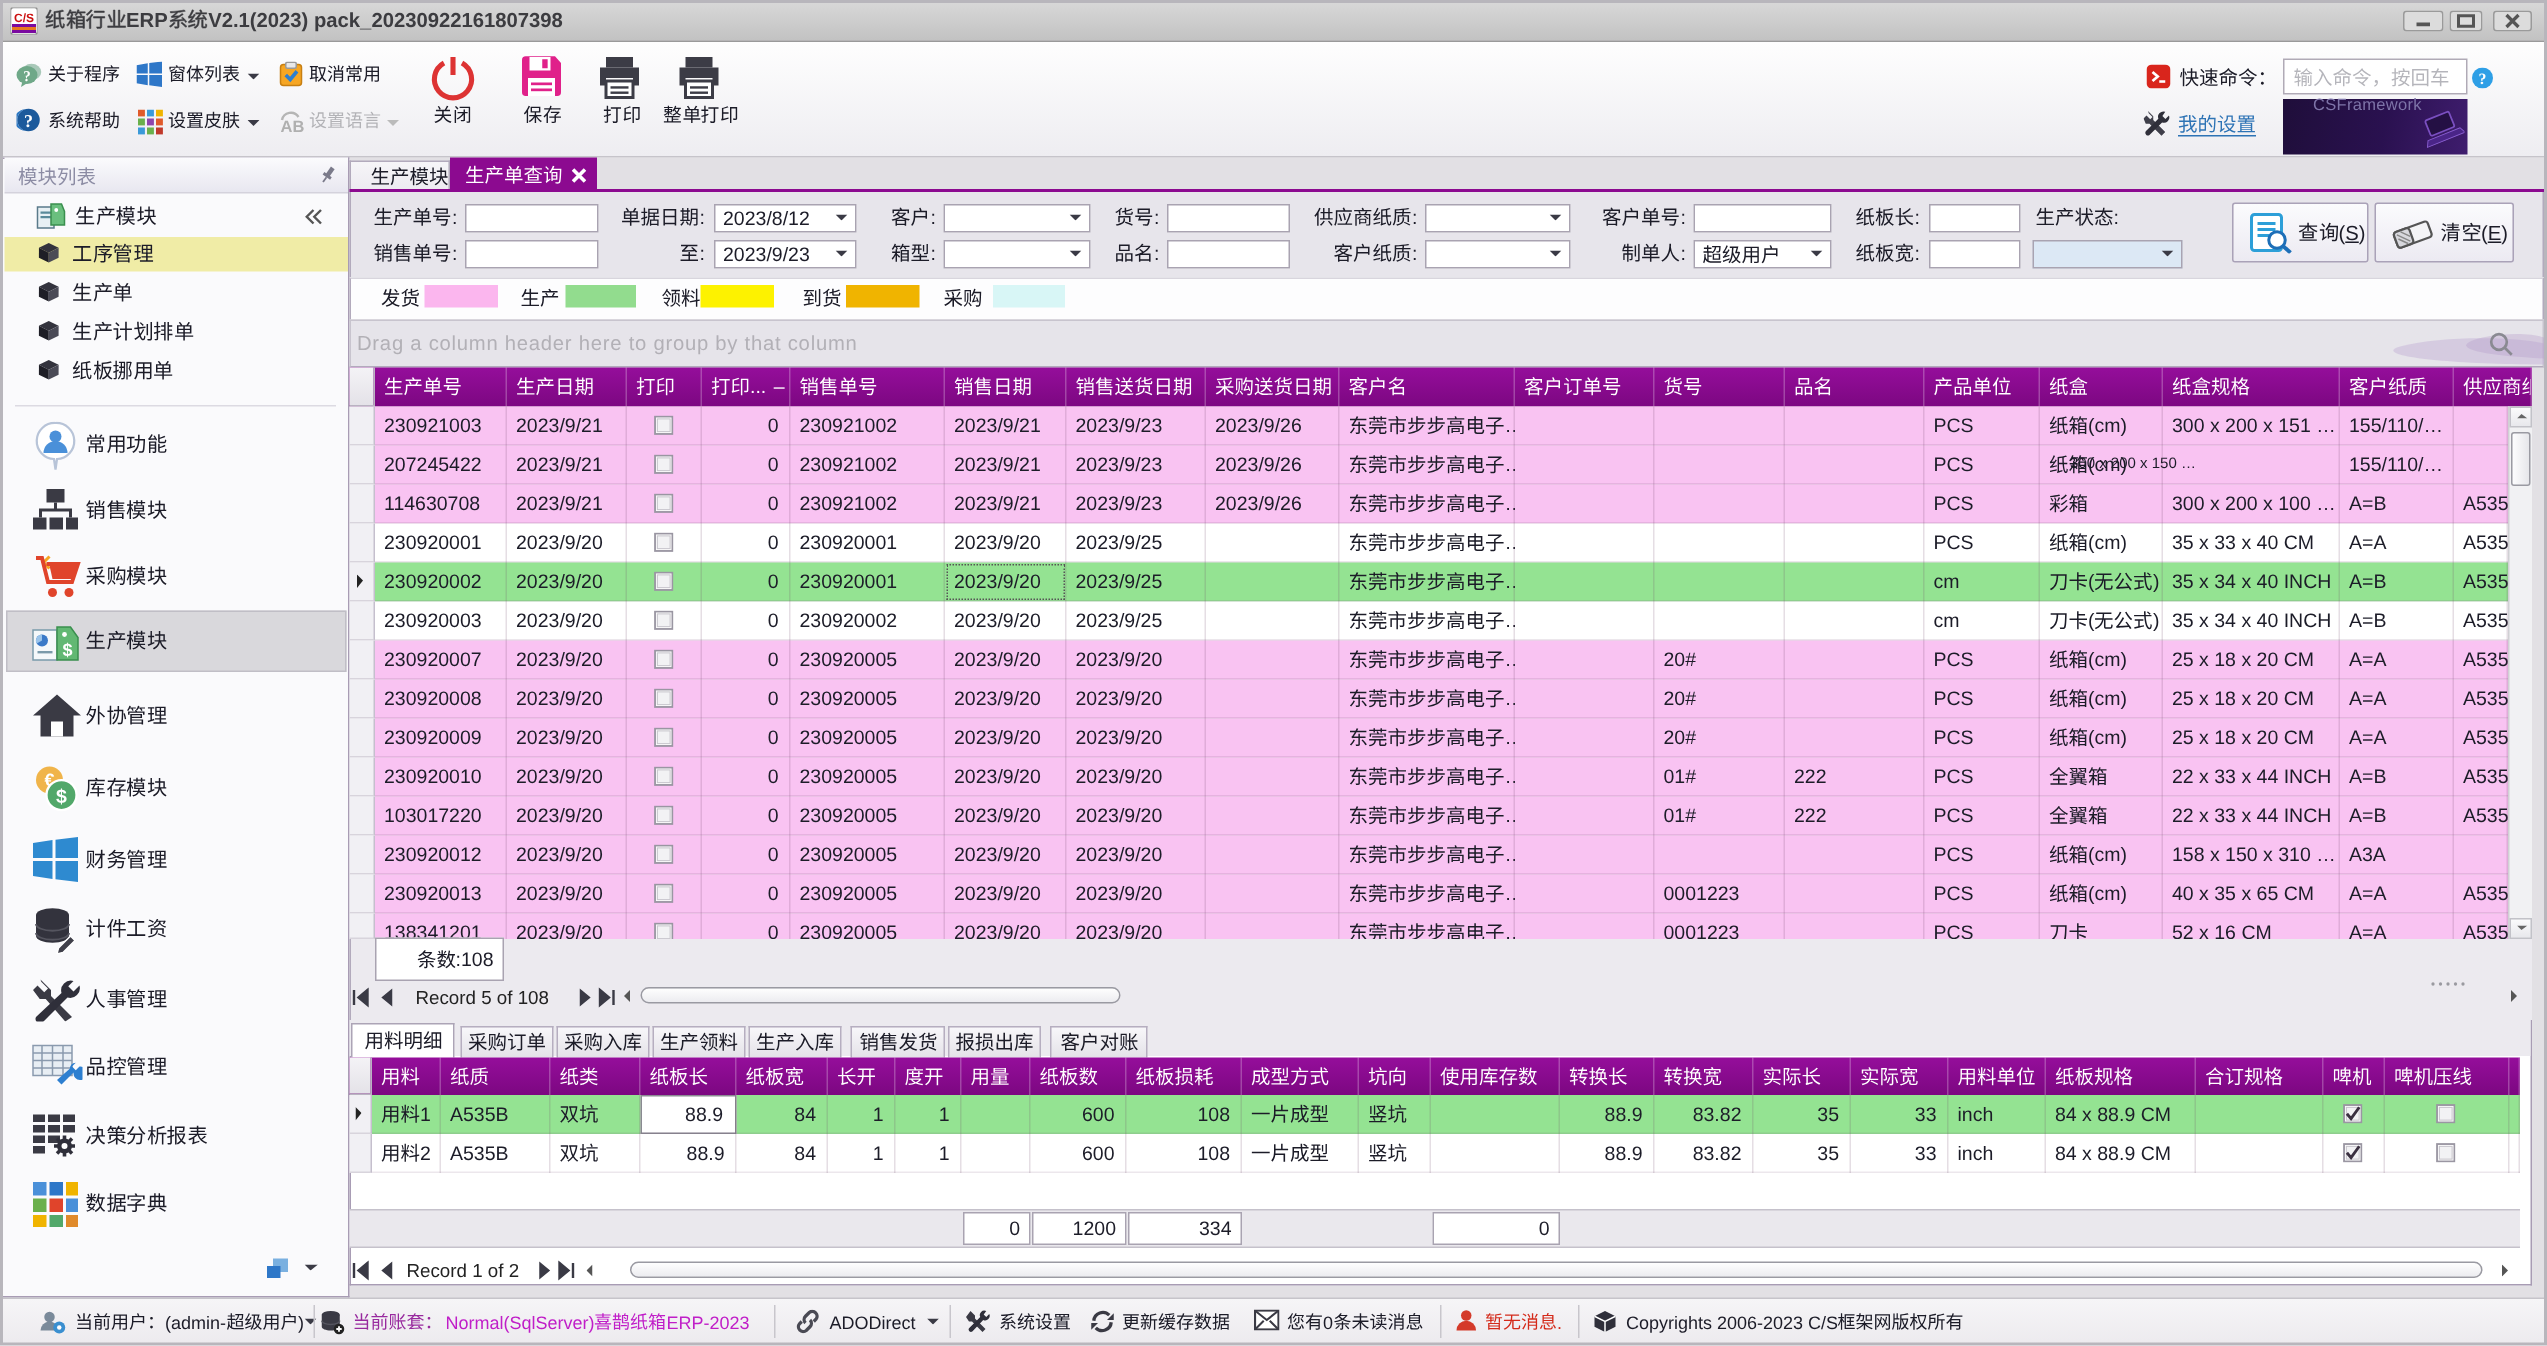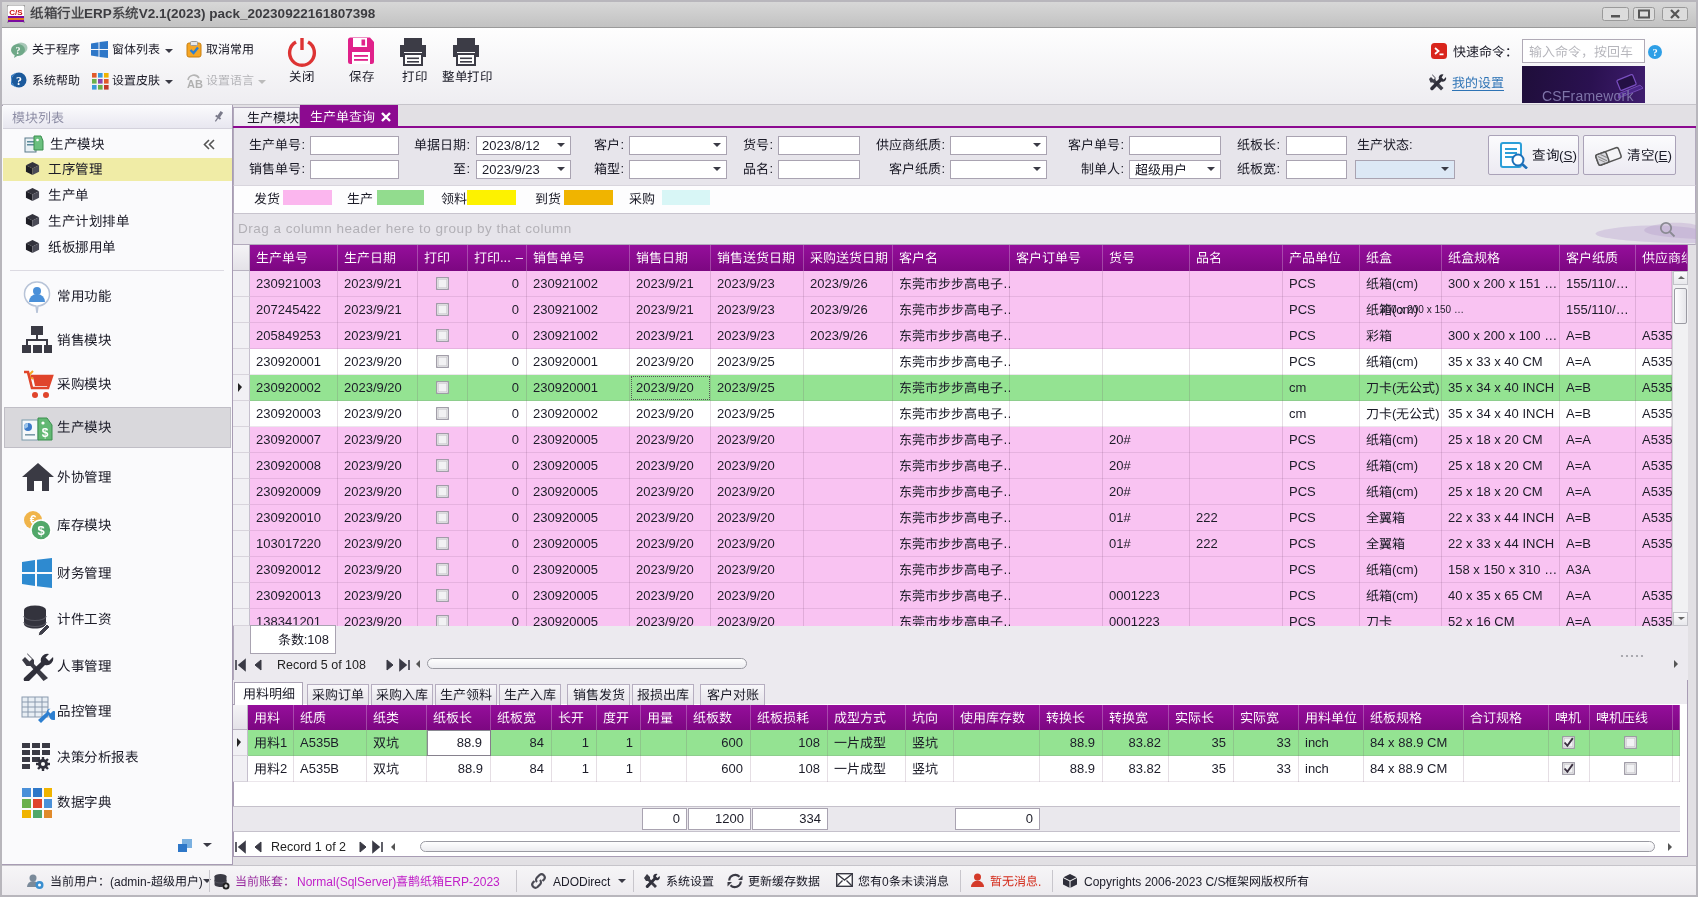--- a/index.html
+++ b/index.html
@@ -238,21 +238,21 @@
     </svg><svg class="cj">
       <use href="#c7f6e"></use>
     </svg></div>
 <div style="position:absolute;left:1522px;top:66px;width:123px;height:37px;background:linear-gradient(100deg,#1f0e3a 0%,#2a1150 55%,#3f1d6e 100%);overflow:hidden"></div>
 <svg class="ico" style="left:1612px;top:70px" width="31" height="30" viewBox="0 0 31 30">
 <g transform="rotate(-22 15 15)">
       <rect x="7" y="7" width="17" height="11" rx="1.2" fill="#241044" stroke="#7a4fc0" stroke-width="1.2"></rect>
 <path d="M4 20 L27 20 L29 24 L2 24Z" fill="#4a2588" stroke="#8a5fd0" stroke-width="0.6"></path>
     </g>
   </svg>
-<div style="position:absolute;left:1542px;top:88px;font-size:14px;color:#7e74a8;letter-spacing:0.2px;">CSFramework</div>
+<div style="position:absolute;left:1542px;top:64px;font-size:11px;color:#7e74a8;letter-spacing:0.2px;">CSFramework</div>
 <div style="position:absolute;left:2px;top:105px;width:231px;height:760px;background:#fafafc;border:1px solid #a89cb4;border-left:none"></div>
 <div style="position:absolute;left:3px;top:105px;width:229px;height:24px;background:linear-gradient(#fbfbfd,#e8e7f0);border-bottom:1px solid #d4d2dc"></div>
 <div style="position:absolute;left:12px;top:110px;font-size:13px;color:#8c8ca4;"><svg class="cj">
       <use href="#c6a21"></use>
     </svg><svg class="cj">
       <use href="#c5757"></use>
     </svg><svg class="cj">
       <use href="#c5217"></use>
     </svg><svg class="cj">
       <use href="#c8868"></use>
@@ -1030,21 +1030,21 @@
 <div style="position:absolute;left:1283px;top:297px;width:77px;height:26px;font-size:13px;line-height:26px;text-align:left;padding-left:6px;overflow:hidden;white-space:nowrap">PCS</div>
 <div style="position:absolute;left:1360px;top:297px;width:82px;height:26px;font-size:13px;line-height:26px;text-align:left;padding-left:6px;overflow:hidden;white-space:nowrap"><svg class="cj">
       <use href="#c7eb8"></use>
     </svg><svg class="cj">
       <use href="#c7bb1"></use>
     </svg>(cm)</div>
 <div style="position:absolute;left:1374px;top:297px;width:118px;height:26px;font-size:10px;line-height:26px;text-align:left;padding-left:6px;overflow:hidden;white-space:nowrap">300 x 200 x 150 …</div>
 <div style="position:absolute;left:1560px;top:297px;width:76px;height:26px;font-size:13px;line-height:26px;text-align:left;padding-left:6px;overflow:hidden;white-space:nowrap">155/110/…</div>
 <div style="position:absolute;left:233px;top:323px;width:17px;height:26px;background:#f1f0f4;border-right:1px solid #c5bfcd;border-bottom:1px solid #d8d4dc"></div>
 <div style="position:absolute;left:250px;top:323px;width:1422px;height:26px;background:#f9c3f2;overflow:hidden"></div>
-<div style="position:absolute;left:250px;top:323px;width:88px;height:26px;font-size:13px;line-height:26px;text-align:left;padding-left:6px;overflow:hidden;white-space:nowrap">205849253</div>
+<div style="position:absolute;left:250px;top:323px;width:88px;height:26px;font-size:13px;line-height:26px;text-align:left;padding-left:6px;overflow:hidden;white-space:nowrap">114630708</div>
 <div style="position:absolute;left:338px;top:323px;width:80px;height:26px;font-size:13px;line-height:26px;text-align:left;padding-left:6px;overflow:hidden;white-space:nowrap">2023/9/21</div>
 <svg class="ico" style="left:436px;top:329px" width="13" height="13" viewBox="0 0 15 15">
     <rect x="0.8" y="0.8" width="13.4" height="13.4" fill="#fdfdfd" stroke="#9a96a2" stroke-width="1.4"></rect>
     <rect x="2.6" y="2.6" width="9.8" height="9.8" fill="#f2f2f4" stroke="#c8c6cc" stroke-width="0.8"></rect>
   </svg>
 <div style="position:absolute;left:468px;top:323px;width:59px;height:26px;font-size:13px;line-height:26px;text-align:right;padding-right:8px;overflow:hidden;white-space:nowrap">0</div>
 <div style="position:absolute;left:527px;top:323px;width:103px;height:26px;font-size:13px;line-height:26px;text-align:left;padding-left:6px;overflow:hidden;white-space:nowrap">230921002</div>
 <div style="position:absolute;left:630px;top:323px;width:81px;height:26px;font-size:13px;line-height:26px;text-align:left;padding-left:6px;overflow:hidden;white-space:nowrap">2023/9/21</div>
 <div style="position:absolute;left:711px;top:323px;width:93px;height:26px;font-size:13px;line-height:26px;text-align:left;padding-left:6px;overflow:hidden;white-space:nowrap">2023/9/23</div>
 <div style="position:absolute;left:804px;top:323px;width:89px;height:26px;font-size:13px;line-height:26px;text-align:left;padding-left:6px;overflow:hidden;white-space:nowrap">2023/9/26</div>

